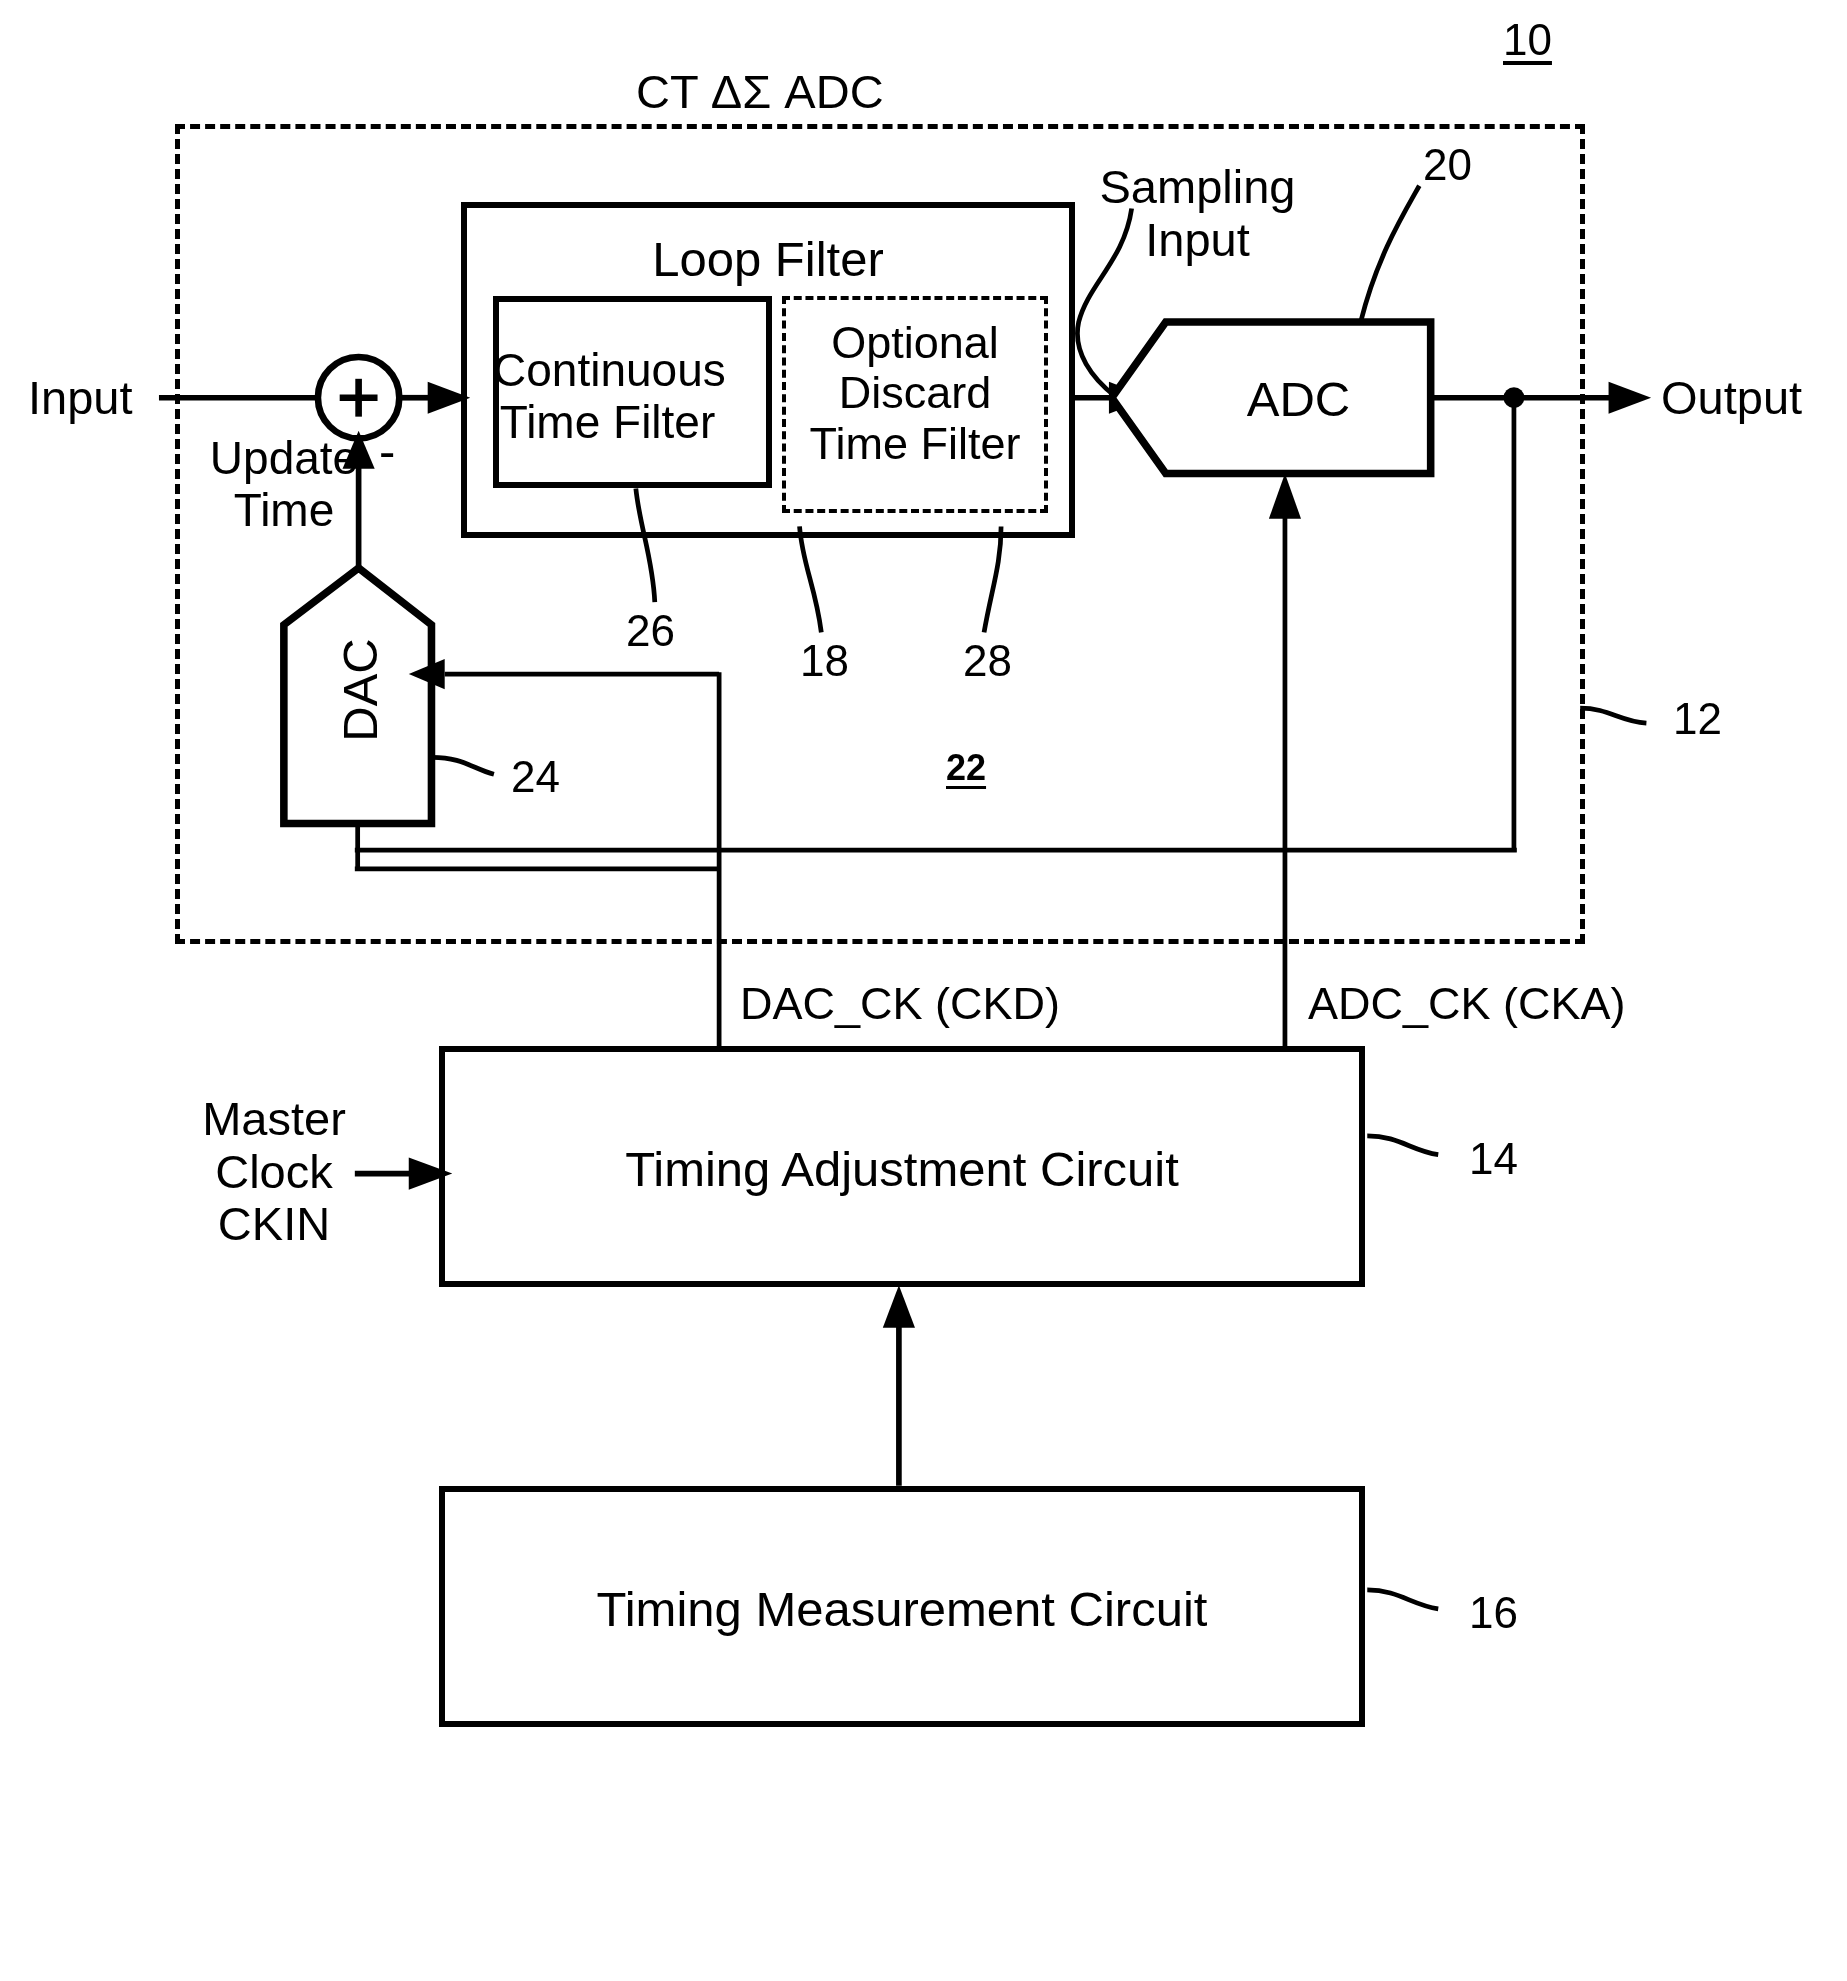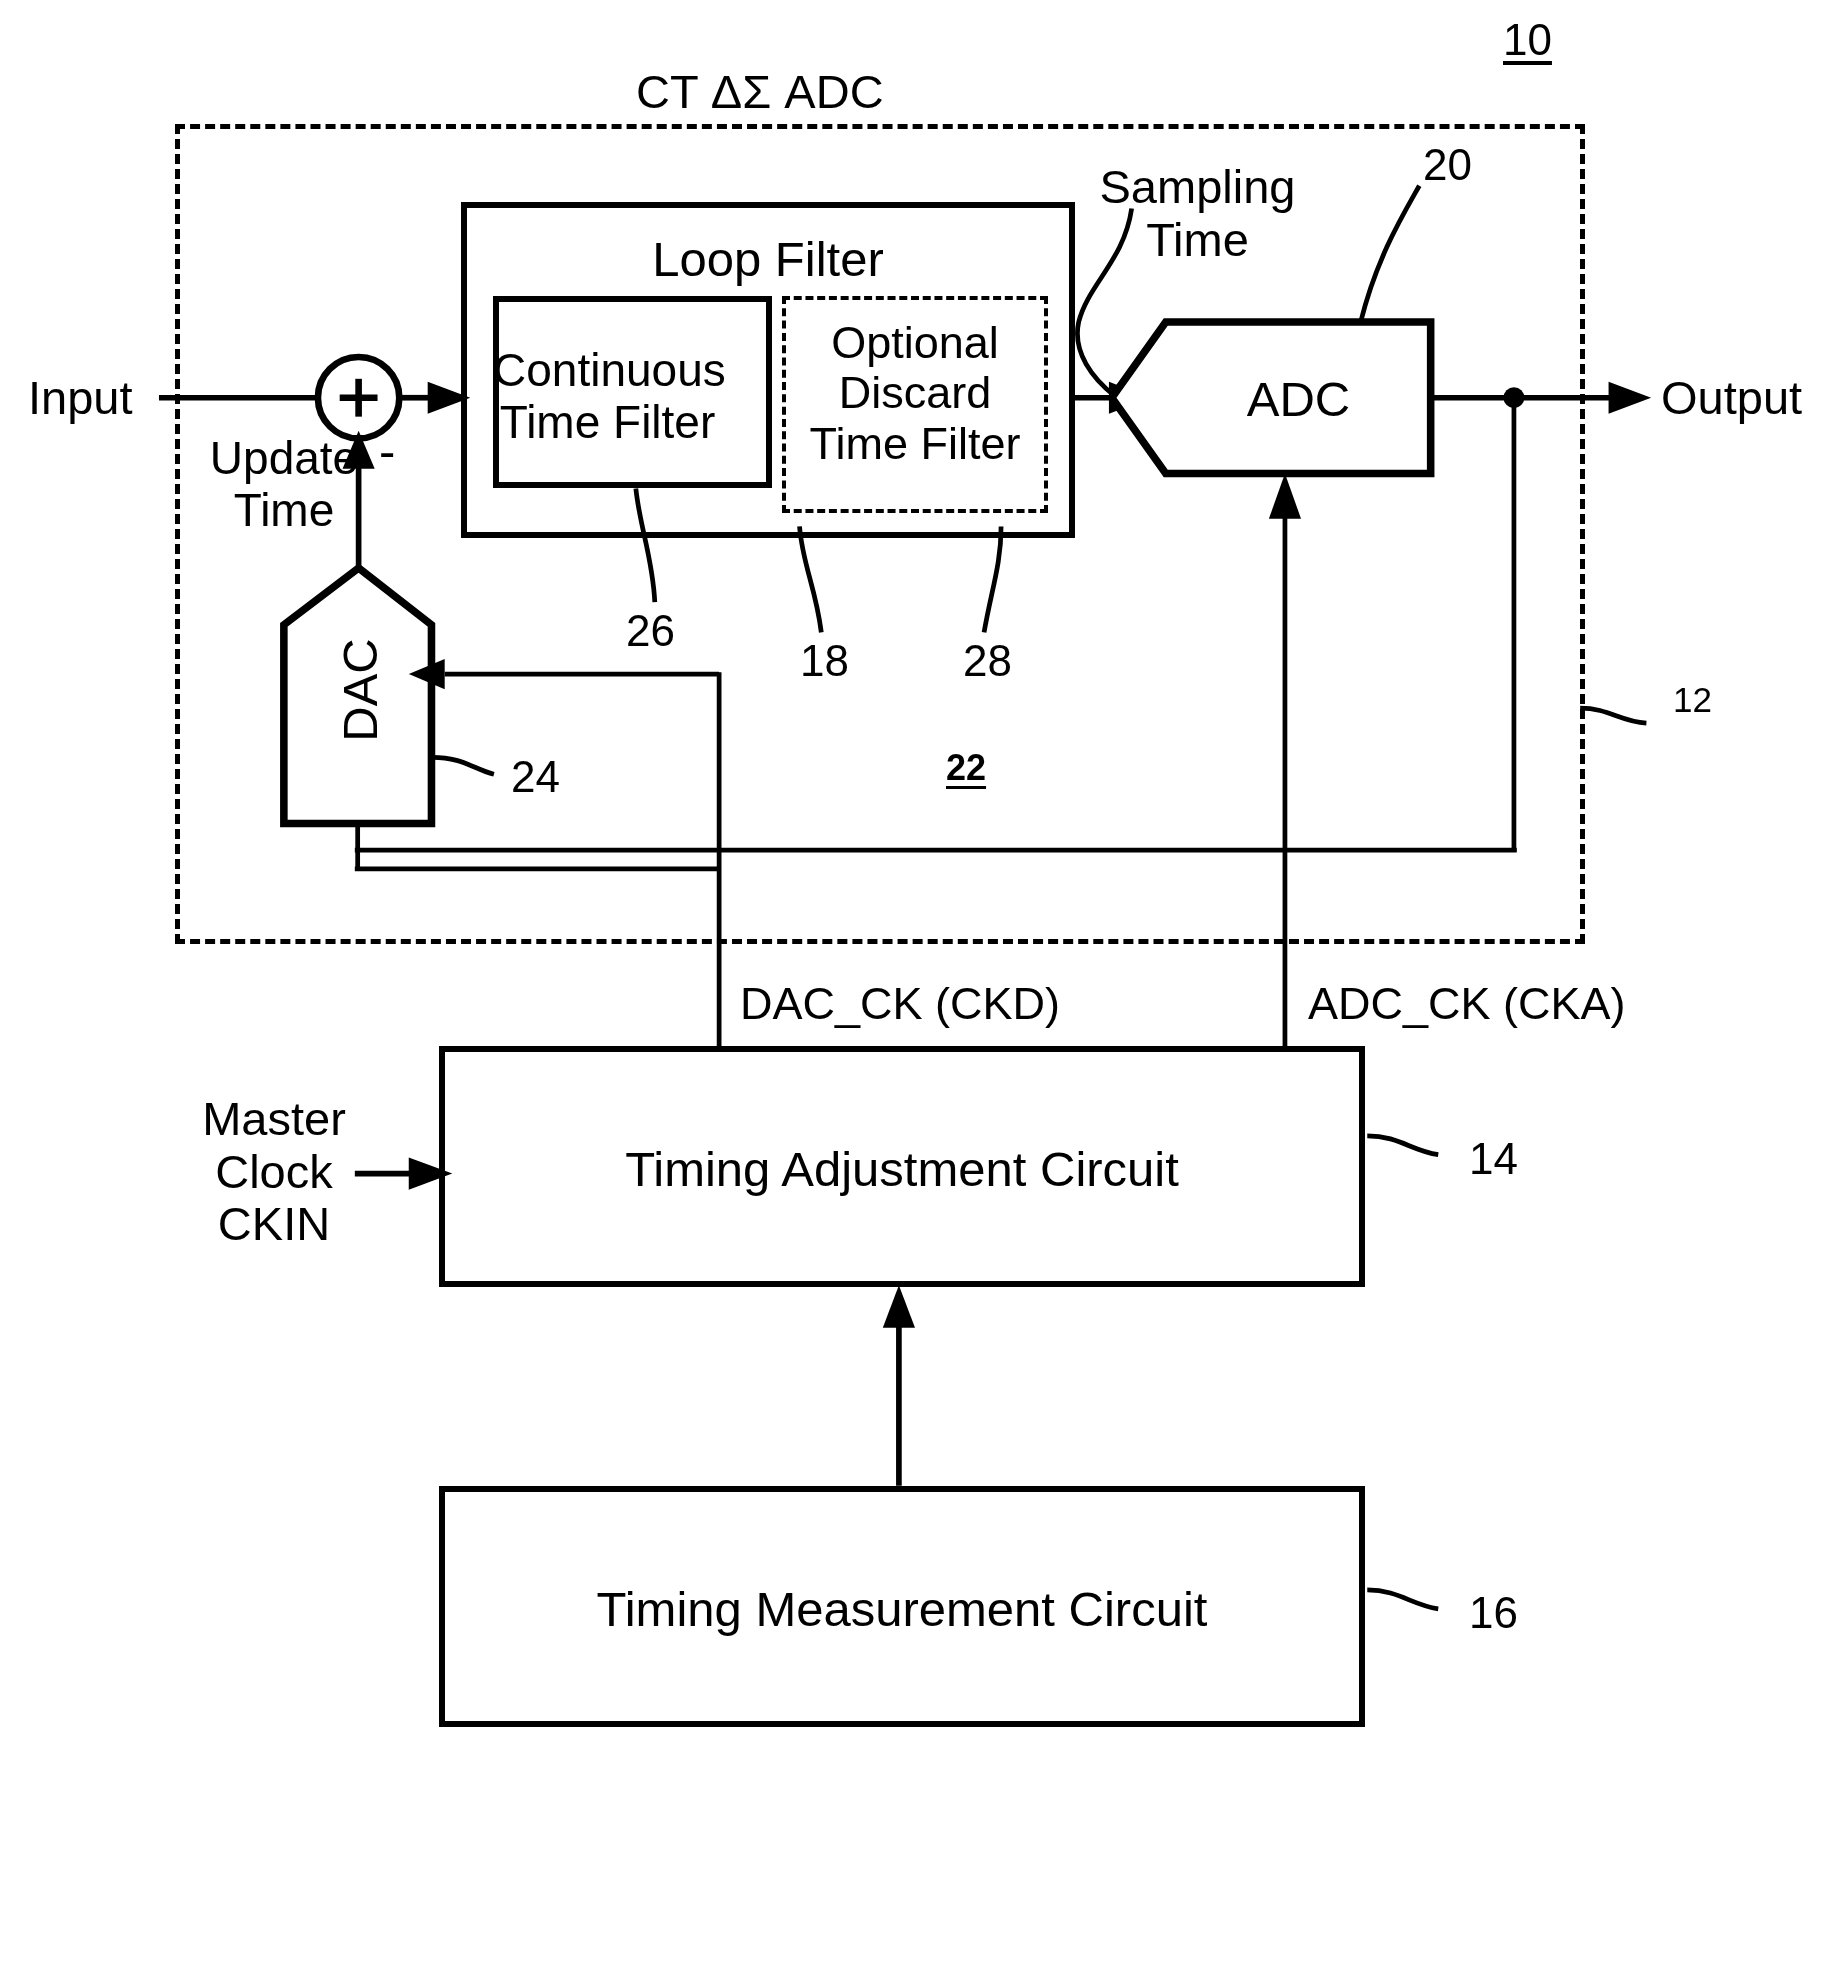--- a/index.html
+++ b/index.html
@@ -162,39 +162,39 @@
 
   <div class="lbl" style="left:28px; top:372px; font-size:47px;">Input</div>
   <div class="lbl" style="left:1661px; top:372px; font-size:47px;">Output</div>
 
   <div class="lbl" style="left:379px; top:424px; font-size:49px;">-</div>
 
   <div class="lbl ctr" style="left:175px; top:433px; width:218px; font-size:46px;">Update
 Time</div>
 
   <div class="lbl ctr" style="left:1079px; top:161px; width:237px; font-size:47px;">Sampling
-Time</div>
+Input</div>
 
   <div class="vert-text" style="left:298px; top:662px; width:123px; font-size:49px; text-align:center;">DAC</div>
 
   <div class="lbl ctr" style="left:1166px; top:372px; width:265px; font-size:49px;">ADC</div>
 
   <div class="lbl" style="left:1423px; top:140px; font-size:44px;">20</div>
 
   <div class="lbl" style="left:626px; top:606px; font-size:44px;">26</div>
 
   <div class="lbl" style="left:800px; top:636px; font-size:44px;">18</div>
 
   <div class="lbl" style="left:963px; top:636px; font-size:44px;">28</div>
 
   <div class="lbl underline-num" style="left:946px; top:748px; font-size:36px;font-weight:bold;">22</div>
 
   <div class="lbl" style="left:511px; top:752px; font-size:44px;">24</div>
 
-  <div class="lbl" style="left:1673px; top:680px; font-size:35px;">12</div>
+  <div class="lbl" style="left:1673px; top:694px; font-size:44px;">12</div>
 
   <div class="lbl" style="left:1469px; top:1134px; font-size:44px;">14</div>
 
   <div class="lbl" style="left:1469px; top:1588px; font-size:44px;">16</div>
 
   <div class="lbl" style="left:740px; top:979px; font-size:45px;">DAC_CK (CKD)</div>
   <div class="lbl" style="left:1308px; top:979px; font-size:45px;">ADC_CK (CKA)</div>
 
   <div class="box box-thick" style="left:439px; top:1046px; width:926px; height:241px;"></div>
   <div class="lbl ctr" style="left:439px; top:1142px; width:926px; font-size:49px;">Timing Adjustment Circuit</div>

